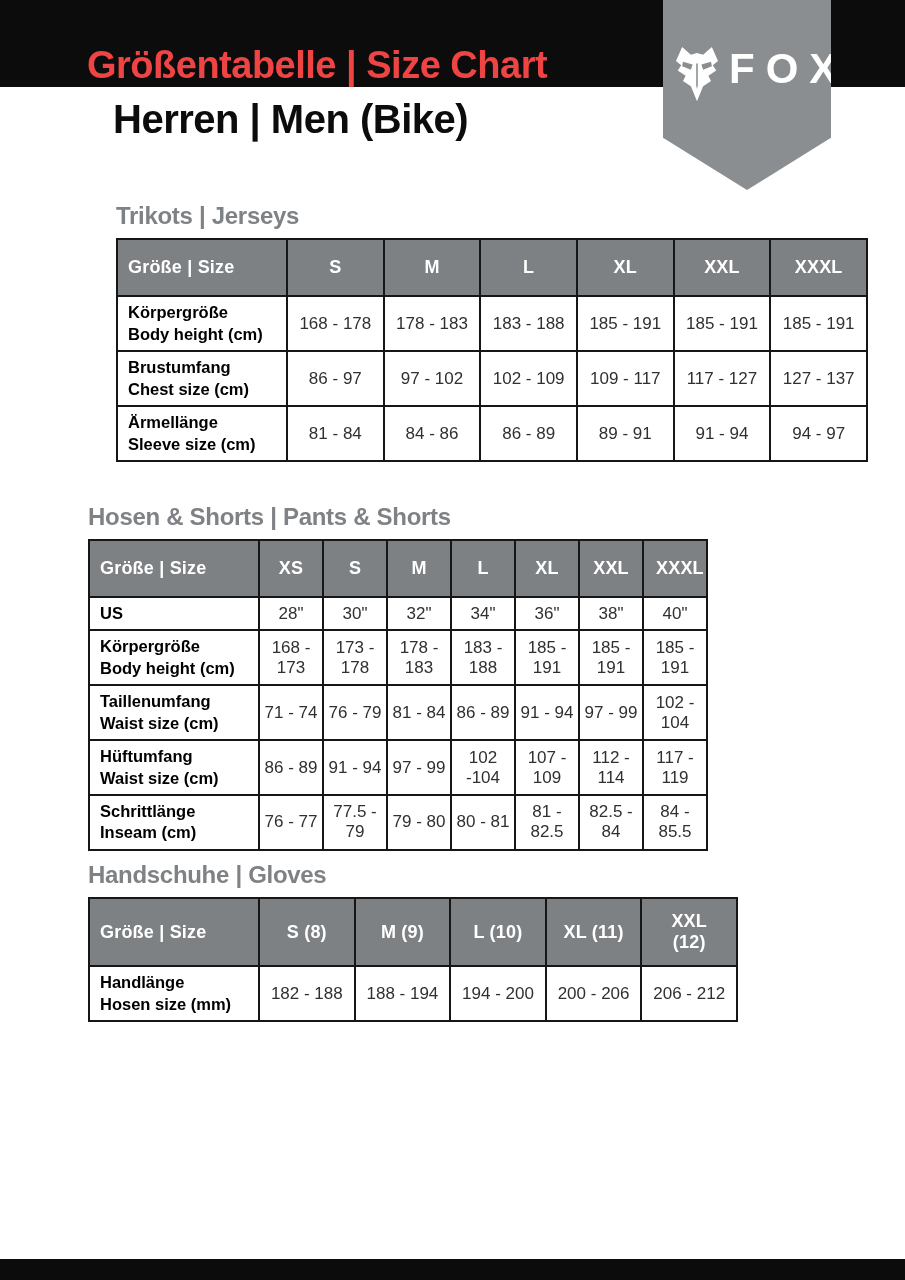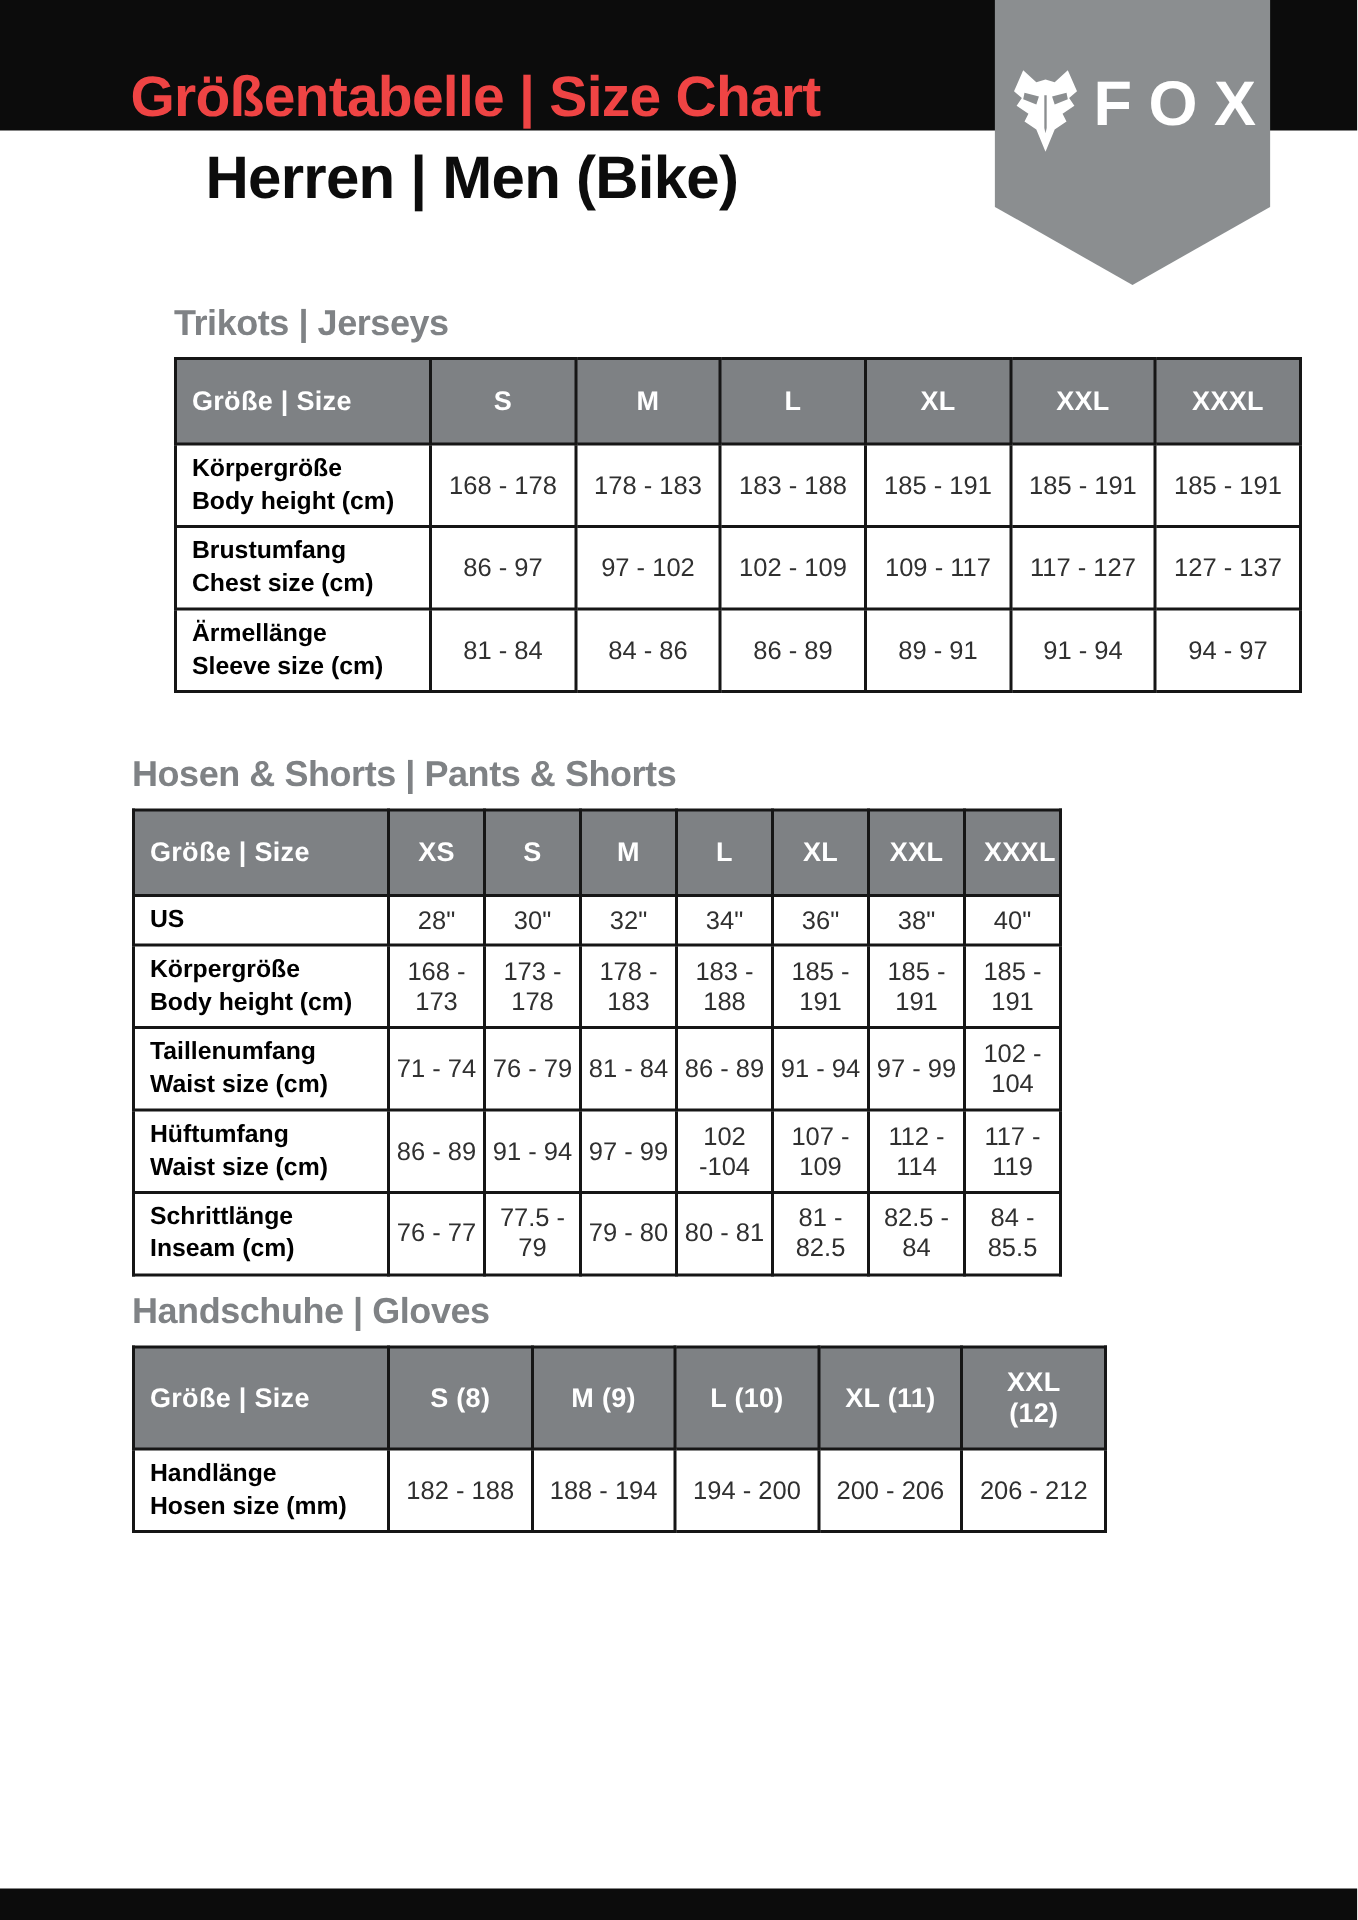--- a/index.html
+++ b/index.html
@@ -8,25 +8,25 @@
     font-family:"Liberation Sans", sans-serif; overflow:hidden;
   }
   
   .top-bar { position:absolute; left:0; top:0; width:905px; height:87px; background:#0c0c0c; }
   .page-title {
     position:absolute; left:87px; top:46px; font-size:38px; font-weight:700;
     color:#ef4444; letter-spacing:-0.5px; white-space:nowrap; line-height:1;
   }
   .page-subtitle {
     position:absolute; left:113px; top:99px; font-size:40px; font-weight:700;
-    color:#0c0c0c; letter-spacing:-0.5px; white-space:nowrap; line-height:1;margin-left:24px;
+    color:#0c0c0c; letter-spacing:-0.5px; white-space:nowrap; line-height:1;
   }
   
   .ribbon {
-    position:absolute; left:663px; top:0; width:184px; height:190px;
+    position:absolute; left:663px; top:0; width:168px; height:190px;
     background:#8b8e90;
     clip-path:polygon(0 0, 100% 0, 100% 72.5%, 50% 100%, 0 72.5%);
   }
   .foxhead { position:absolute; left:13px; top:45px; width:42px; height:58px; }
   .brand-name {
     position:absolute; left:66px; top:48px; font-size:42px; font-weight:700;
     color:#ffffff; letter-spacing:11px; line-height:1; white-space:nowrap;
   }
   
   .section { position:absolute; left:88px; }

